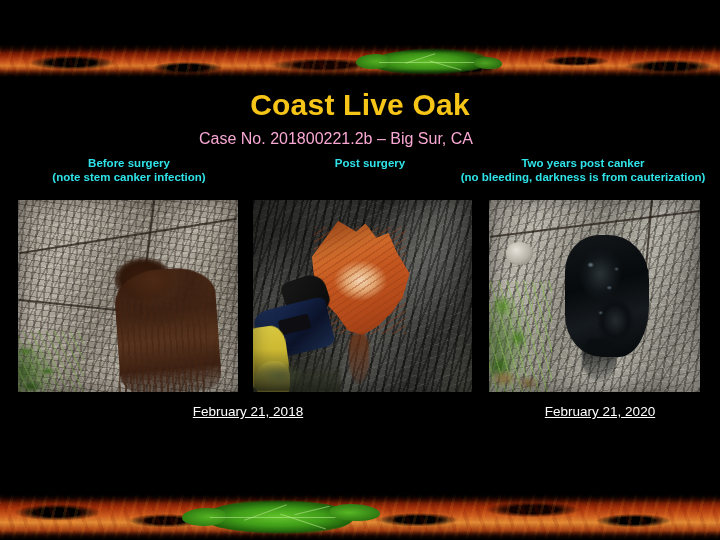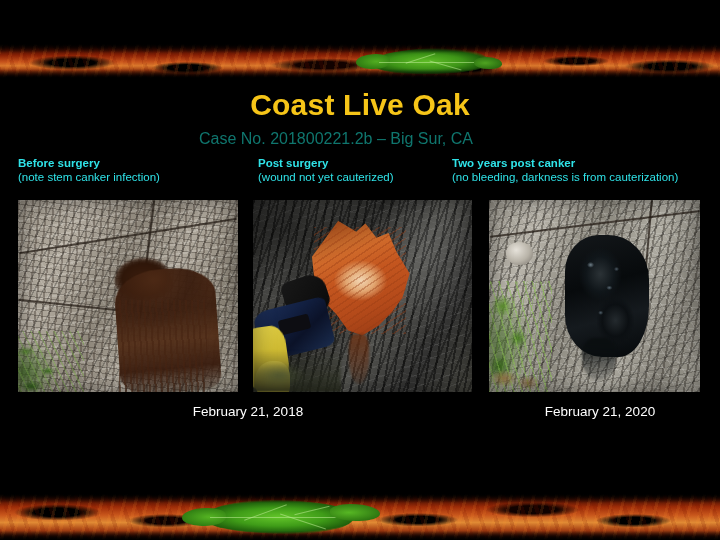--- a/index.html
+++ b/index.html
@@ -72,26 +72,26 @@
     border-radius:58% 42% 52% 48%; }
   .leaf-bottom:after { content:""; position:absolute; right:-26px; top:4px; width:50px; height:17px;
     background:radial-gradient(ellipse at 38% 50%, #57b724 0%, #2d7611 74%, rgba(30,90,10,0) 100%);
     border-radius:42% 62% 45% 55%; }
   .leaf-vein { position:absolute; background:rgba(190,235,150,.55); height:1px; }
 
   
   .title { position:absolute; top:44px; left:0; width:720px; text-align:center;
     font-size:30px; font-weight:700; color:#f6c518; letter-spacing:.2px; }
   .subtitle { position:absolute; top:86px; left:0; width:672px; text-align:center;
-    font-size:16px; font-weight:400; color:#0f766e; }
+    font-size:16px; font-weight:400; color:#f9a8d4; }
 
   .captions { position:absolute; top:112px; left:0; width:720px; height:40px; }
-  .caption { position:absolute; color:#2fe3e8;
+  .caption { position:absolute; text-align:center; color:#2fe3e8;
     font-size:11.5px; font-weight:700; line-height:14px; }
-  .caption .l2 { display:block; font-weight:400; }
+  .caption .l2 { display:block; font-weight:700; }
   .cap-1 { left:18px; width:222px; }
   .cap-2 { left:258px; width:224px; }
   .cap-3 { left:452px; width:262px; }
 
   
   .photo { position:absolute; overflow:hidden; background:#111; }
   .ph1 { left:18px;  top:156px; width:220px; height:192px; }
   .ph2 { left:253px; top:156px; width:219px; height:192px; }
   .ph3 { left:489px; top:156px; width:211px; height:192px; }
 
@@ -248,21 +248,21 @@
     background:
       radial-gradient(ellipse 30% 34% at 30% 50%, rgba(150,112,58,.8), rgba(0,0,0,0) 75%),
       radial-gradient(ellipse 26% 30% at 68% 62%, rgba(120,88,44,.7), rgba(0,0,0,0) 75%);
     filter:blur(.7px); }
 
   .vignette { position:absolute; inset:0; pointer-events:none;
     box-shadow:inset 0 0 22px rgba(0,0,0,.42); }
 
   
   .date { position:absolute; top:360px; text-align:center; color:#ffffff;
-    font-size:13.5px; font-weight:400; }
+    font-size:13.5px; font-weight:400;text-decoration:underline; }
   .date-1 { left:118px; width:260px; }
   .date-2 { left:470px; width:260px; }
 </style>
 </head>
 <body>
 
 <div class="slide">
 
   <div class="border-band band-top">
     <div class="flame-base"></div>
@@ -281,21 +281,20 @@
   <div class="title">Coast Live Oak</div>
   <div class="subtitle">Case No. 201800221.2b – Big Sur, CA</div>
 
   <div class="captions">
     <div class="caption cap-1">
       <span>Before surgery</span>
       <span class="l2">(note stem canker infection)</span>
     </div>
     <div class="caption cap-2">
       <span>Post surgery</span>
-      <span class="l2">(wound not yet cauterized)</span>
     </div>
     <div class="caption cap-3">
       <span>Two years post canker</span>
       <span class="l2">(no bleeding, darkness is from cauterization)</span>
     </div>
   </div>
 
   <div class="photo ph1">
     <div class="layer bark-grey"></div>
     <div class="layer bark-ridges"></div>

